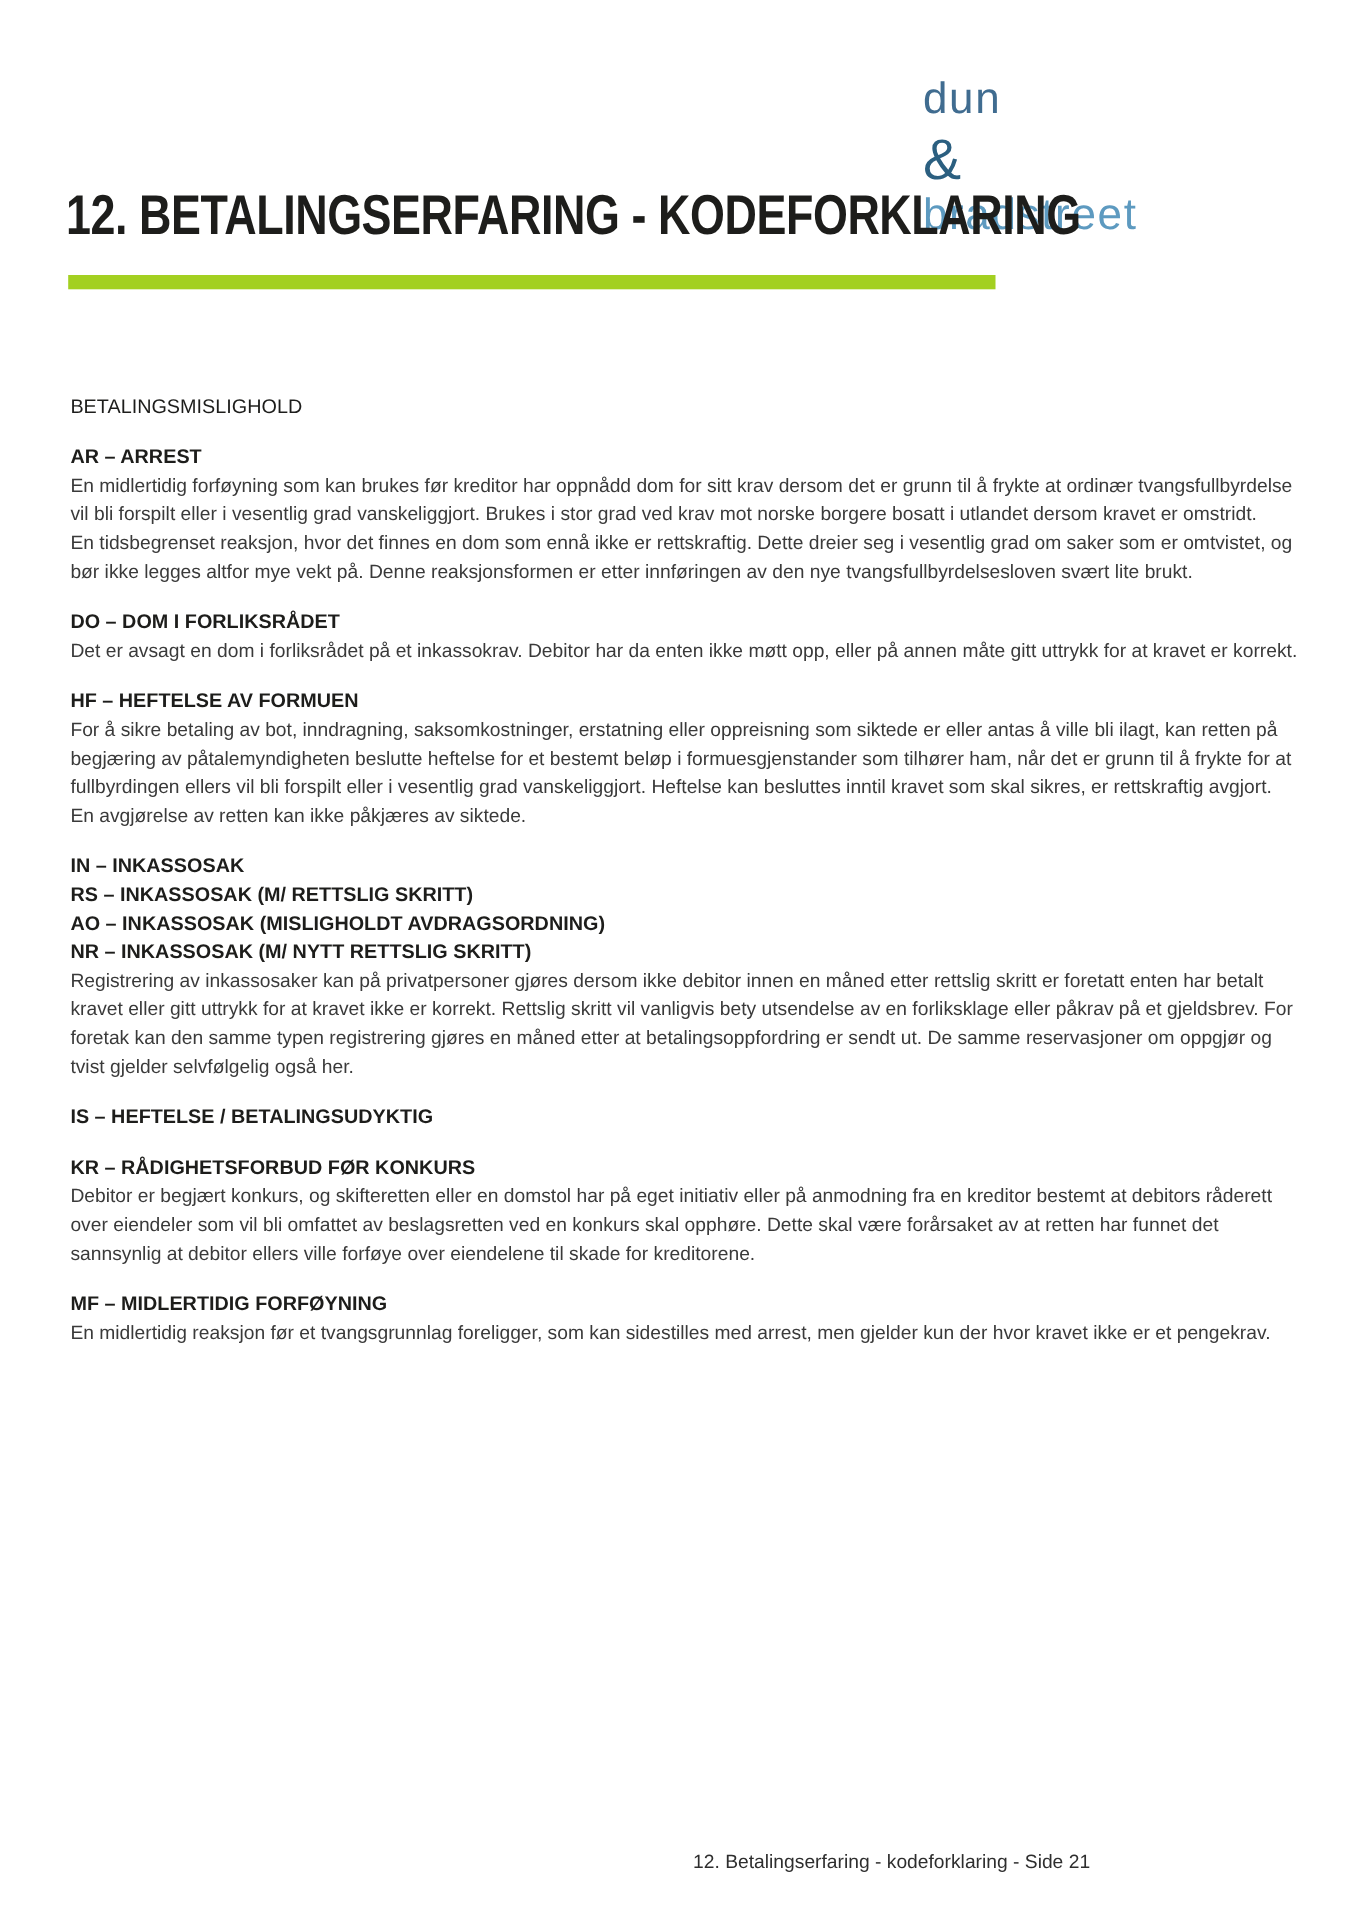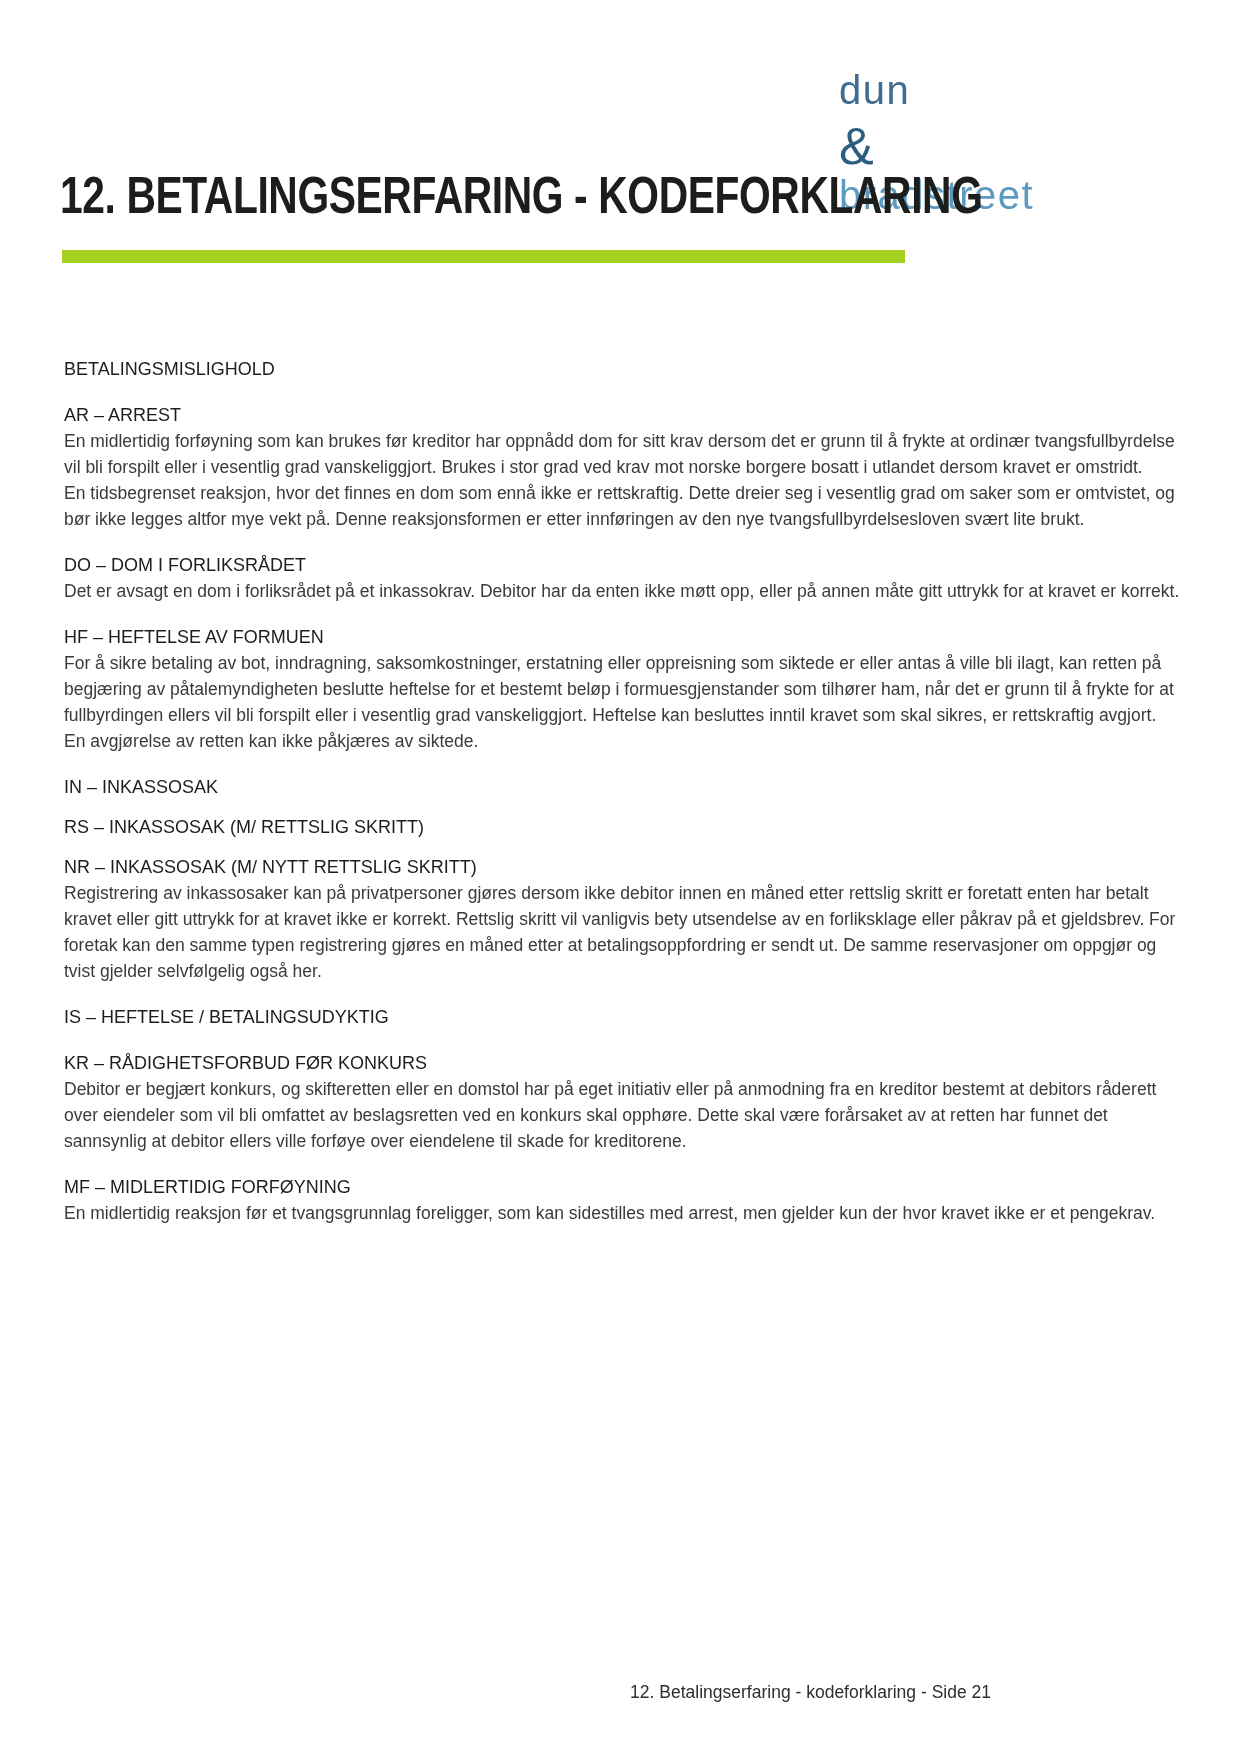--- a/index.html
+++ b/index.html
@@ -43,24 +43,24 @@
     position:absolute; left:64px; top:356px;
     width:1118px;
     font-size:17.5px; line-height:26px;
     color:#3a3a3a;
   }
   .category-heading {
     font-size:18px; font-weight:normal; color:#1d1d1b;
     margin:0; line-height:26px;
   }
   .section h3 {
-    font-size:18px; font-weight:normal; color:#1d1d1b;
+    font-size:18px; font-weight:bold; color:#1d1d1b;
     margin:20px 0 0 0; line-height:26px;
   }
-  .section h3 + h3 { margin-top:14px; }
+  .section h3 + h3 { margin-top:0; }
   .section p { margin:0; }
   
   .footer {
     position:absolute; top:1682px; right:250px;
     font-size:17.5px; color:#2e2e2e;
   }
 </style>
 </head>
 <body>
 
@@ -94,20 +94,21 @@
     </div>
 
     <div class="section">
       <h3>HF – HEFTELSE AV FORMUEN</h3>
       <p>For å sikre betaling av bot, inndragning, saksomkostninger, erstatning eller oppreisning som siktede er eller antas å ville bli ilagt, kan retten på begjæring av påtalemyndigheten beslutte heftelse for et bestemt beløp i formuesgjenstander som tilhører ham, når det er grunn til å frykte for at fullbyrdingen ellers vil bli forspilt eller i vesentlig grad vanskeliggjort. Heftelse kan besluttes inntil kravet som skal sikres, er rettskraftig avgjort. En avgjørelse av retten kan ikke påkjæres av siktede.</p>
     </div>
 
     <div class="section">
       <h3>IN – INKASSOSAK</h3>
       <h3>RS – INKASSOSAK (M/ RETTSLIG SKRITT)</h3>
+      <h3>AO – INKASSOSAK (MISLIGHOLDT AVDRAGSORDNING)</h3>
       <h3>NR – INKASSOSAK (M/ NYTT RETTSLIG SKRITT)</h3>
       <p>Registrering av inkassosaker kan på privatpersoner gjøres dersom ikke debitor innen en måned etter rettslig skritt er foretatt enten har betalt kravet eller gitt uttrykk for at kravet ikke er korrekt. Rettslig skritt vil vanligvis bety utsendelse av en forliksklage eller påkrav på et gjeldsbrev. For foretak kan den samme typen registrering gjøres en måned etter at betalingsoppfordring er sendt ut. De samme reservasjoner om oppgjør og tvist gjelder selvfølgelig også her.</p>
     </div>
 
     <div class="section">
       <h3>IS – HEFTELSE / BETALINGSUDYKTIG</h3>
     </div>
 
     <div class="section">
       <h3>KR – RÅDIGHETSFORBUD FØR KONKURS</h3>

